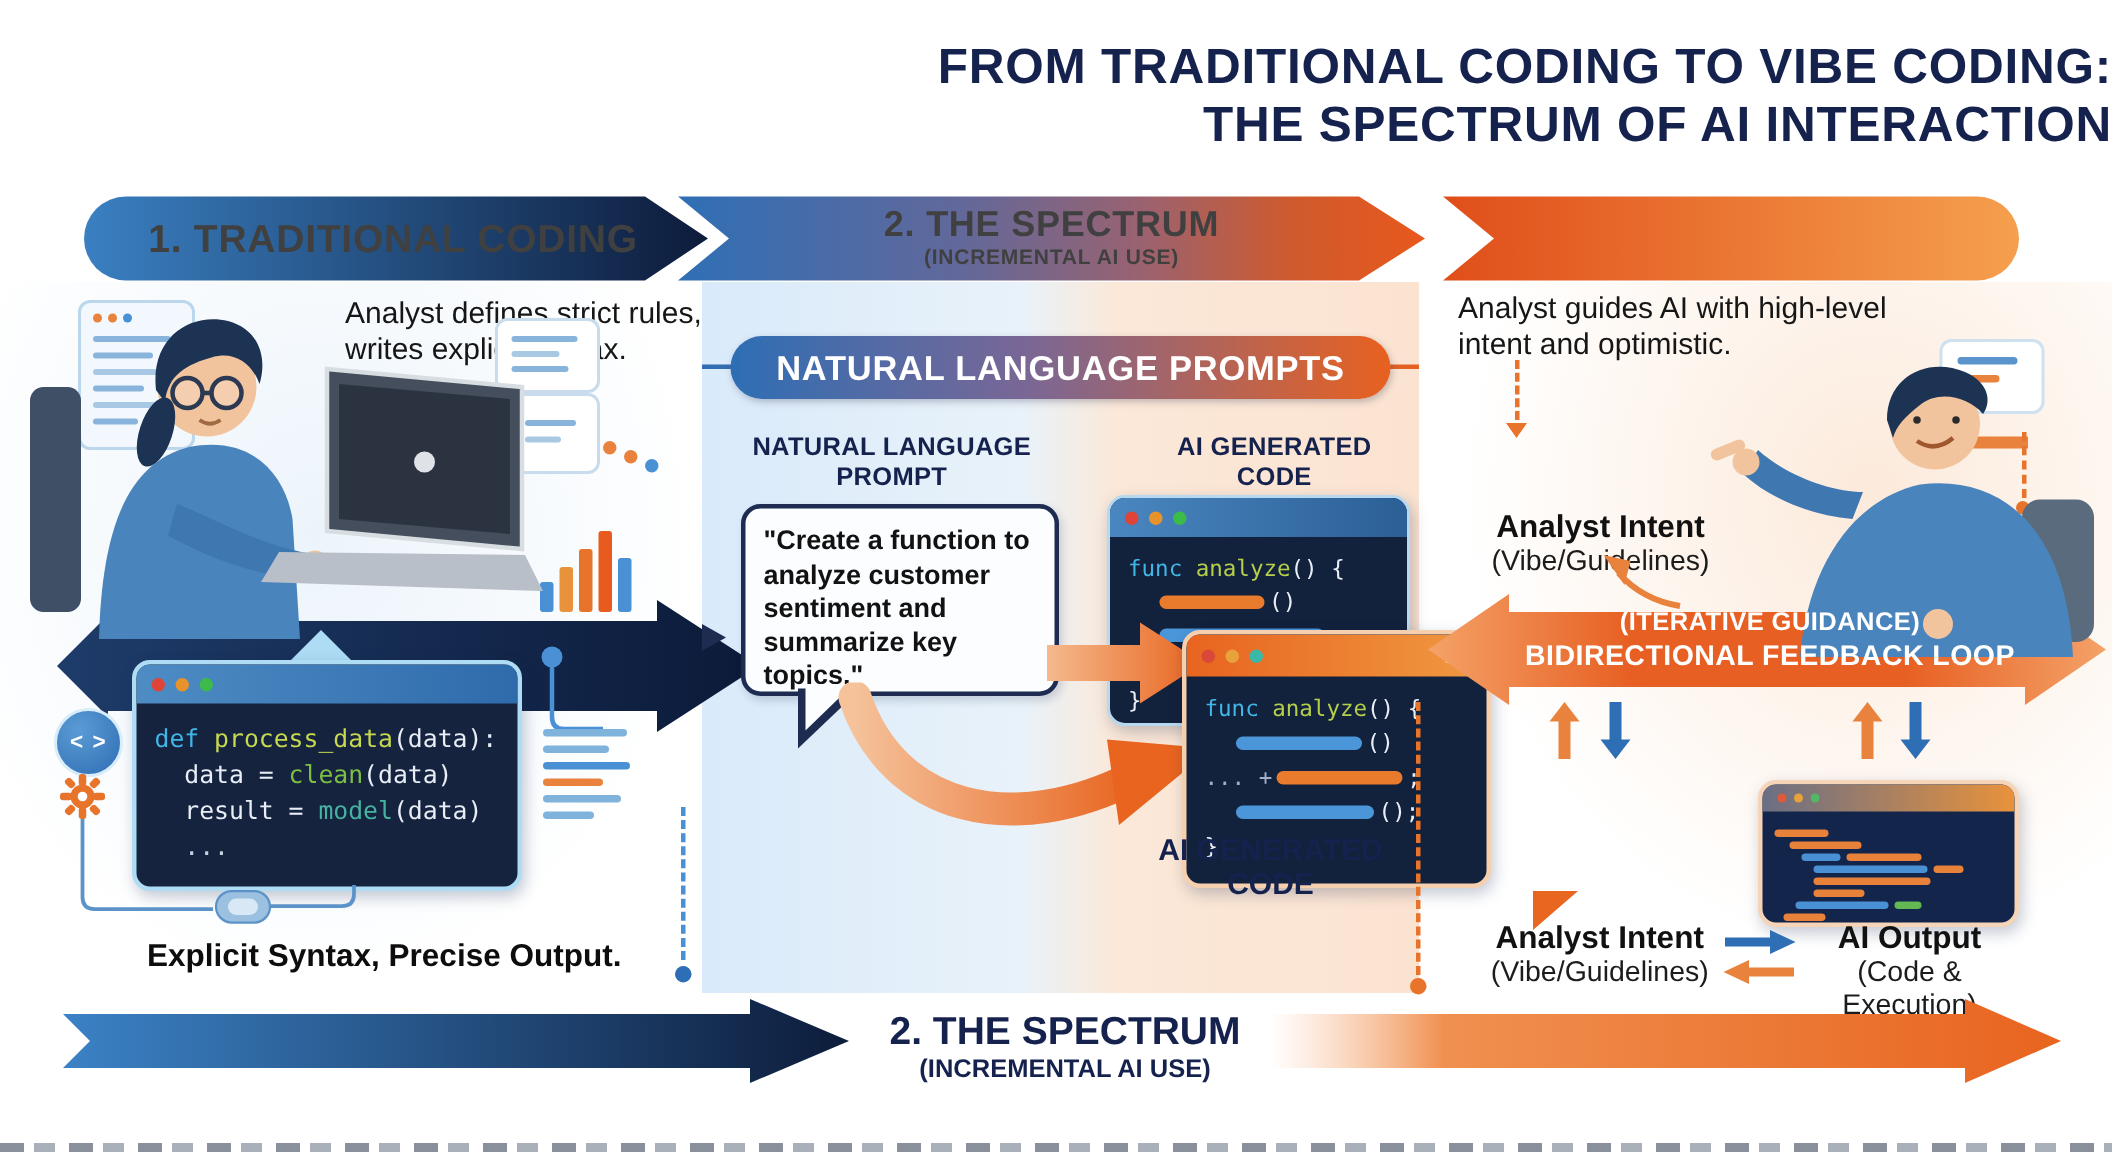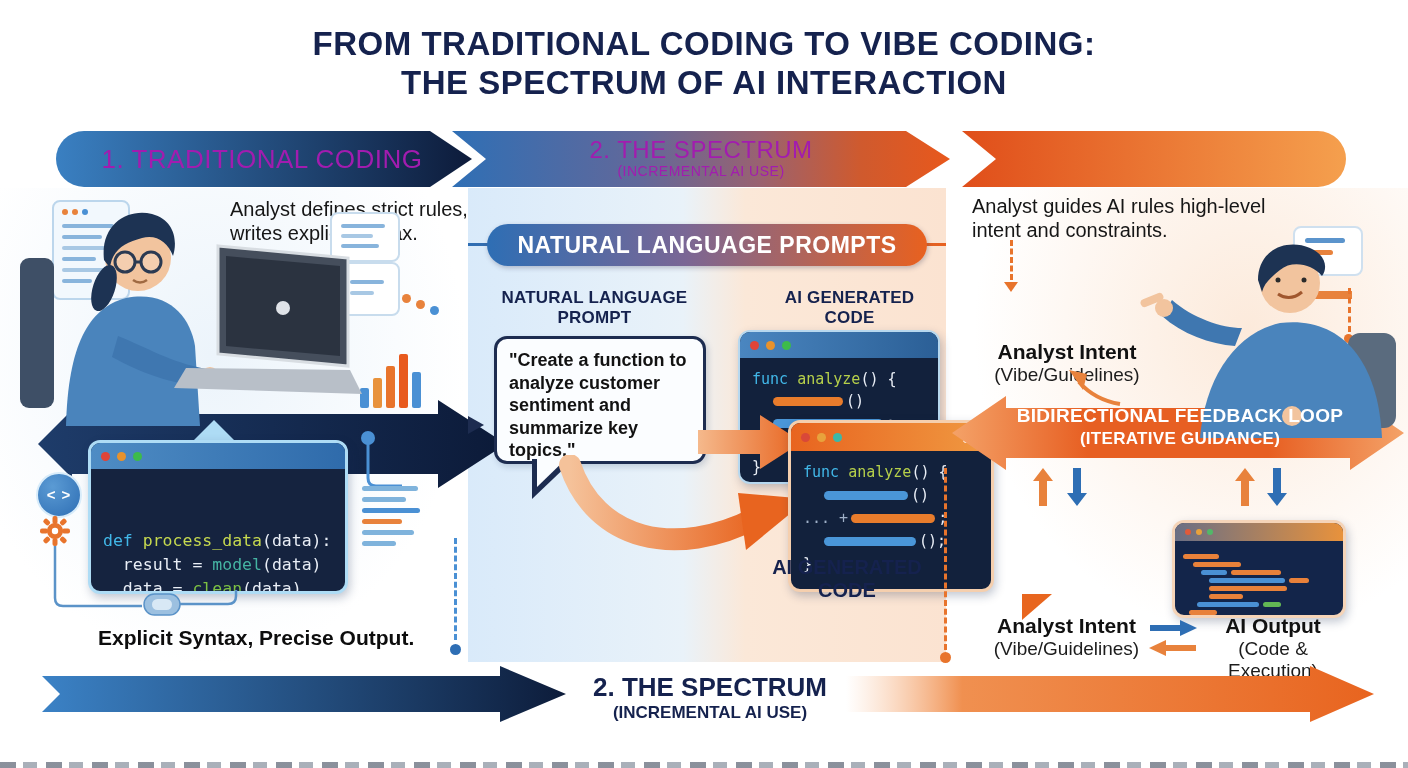--- a/index.html
+++ b/index.html
@@ -1,24 +1,24 @@
 <!DOCTYPE html>
 <html><head>
 <meta charset="utf-8">
 <style>
   html,body{margin:0;padding:0;background:#ffffff;}
   #canvas{position:relative;width:1408px;height:768px;background:#ffffff;overflow:hidden;
           font-family:"Liberation Sans",sans-serif;}
   .abs{position:absolute;}
   .ctr{text-align:center;}
   
-  .title{width:1408px;top:24px;left:0;text-align:center;color:#15224e;font-weight:bold;
+  .title{width:1408px;top:24px;left:0;text-align:right;color:#15224e;font-weight:bold;
          font-size:33px;line-height:39px;letter-spacing:.5px;}
   
-  .hseg{color:#a21caf;font-weight:normal;letter-spacing:.5px;}
+  .hseg{color:#404040;font-weight:bold;letter-spacing:.5px;}
   
   .mhead{color:#15224e;font-weight:bold;font-size:17px;line-height:20px;text-align:center;letter-spacing:.2px;}
   .blabel{color:#15224e;font-weight:bold;font-size:20px;line-height:23px;text-align:center;}
   
   .bubble{background:#fbfdff;border:3px solid #1d2c50;border-radius:13px;color:#121212;
           font-size:18px;line-height:1.25;font-weight:bold;padding:10px 12px;box-shadow:2px 3px 6px rgba(30,50,90,.18);}
   .tail-o{width:0;height:0;border-top:40px solid #1d2c50;border-right:42px solid transparent;}
   .tail-i{width:0;height:0;border-top:31px solid #fbfdff;border-right:32px solid transparent;}
   
   .win{border-radius:12px;overflow:hidden;box-shadow:2px 4px 10px rgba(20,40,80,.25);}
@@ -160,23 +160,23 @@
     <polygon points="0,26 52,26 26,0" fill="#aedcf5"></polygon>
   </svg>
 
   <div class="abs win" style="left:88px;top:440px;width:254px;height:148px;border:3px solid #aedcf5;background:#15233f;">
     <div class="tbar" style="height:26px;background:linear-gradient(90deg,#4e8cc4,#2f6bab);">
       <span class="dot" style="background:#e04438;"></span>
       <span class="dot" style="background:#e8922c;"></span>
       <span class="dot" style="background:#3dbb4a;"></span>
     </div>
     <div class="cbody" style="padding:14px 12px;font-size:16.5px;">
-      <div class="cl" style="height:24px;margin-top:48px;"><span style="color:#41b7e8;">def</span><span style="color:#c6d94f;"> process_data</span><span>(data):</span></div>
+      <div class="cl" style="height:24px;"><span style="color:#41b7e8;">def</span><span style="color:#c6d94f;"> process_data</span><span>(data):</span></div>
+      <div class="cl" style="height:24px;"><span>  data = </span><span style="color:#7cc043;">clean</span><span>(data)</span></div>
       <div class="cl" style="height:24px;"><span>  result = </span><span style="color:#45b3a2;">model</span><span>(data)</span></div>
-      <div class="cl" style="height:24px;"><span>  data = </span><span style="color:#7cc043;">clean</span><span>(data)</span></div>
       <div class="cl" style="height:24px;color:#c8d2e0;">  ...</div>
     </div>
   </div>
 
   <div class="abs ctr" style="left:36px;top:472px;width:42px;height:42px;border-radius:50%;background:radial-gradient(circle at 35% 30%,#5b9bd4,#2e6eb4);border:2px solid #d8ecfa;color:#fff;font-weight:bold;font-size:15px;line-height:42px;letter-spacing:1px;">
     <span>&lt; &gt;</span>
   </div>
 
   <svg class="abs" style="left:40px;top:516px;" width="30" height="30" viewBox="0 0 30 30">
     <g fill="#e8742c">
@@ -280,21 +280,21 @@
       <div class="cl" style="height:23px;">  <span class="pl" style="width:92px;background:#4a96d8;"></span><span>();</span></div>
       <div class="cl" style="height:23px;">}</div>
     </div>
   </div>
 
   <div class="abs blabel" style="left:752px;top:556px;width:190px;">AI GENERATED CODE</div>
 
   <div class="abs vdash-o" style="left:944px;top:468px;height:182px;width:0;"></div>
   <div class="abs cdot" style="left:940px;top:652px;width:11px;height:11px;background:#e8742c;"></div>
 
-  <div class="abs desc" style="left:972px;top:194px;width:330px;">Analyst guides AI rules high-level intent and constraints.</div>
+  <div class="abs desc" style="left:972px;top:194px;width:330px;">Analyst guides AI with high-level intent and optimistic.</div>
 
   <div class="abs vdash-o" style="left:1010px;top:240px;height:40px;width:0;"></div>
   <div class="abs" style="left:1004px;top:282px;width:0;height:0;border-top:10px solid #e8742c;border-left:7px solid transparent;border-right:7px solid transparent;"></div>
 
 
   <div class="abs" style="left:1293px;top:226px;width:66px;height:46px;background:#fff;border:2px solid #cfe0ef;border-radius:8px;">
     <div class="abs" style="left:10px;top:10px;width:40px;height:5px;border-radius:3px;background:#5b94cc;"></div>
     <div class="abs" style="left:10px;top:22px;width:28px;height:5px;border-radius:3px;background:#e8823c;"></div>
   </div>
   <svg class="abs" style="left:1286px;top:284px;" width="68" height="22" viewBox="0 0 68 22">
@@ -333,22 +333,22 @@
     <div class="body-bold">Analyst Intent</div>
     <div class="body-sub">(Vibe/Guidelines)</div>
   </div>
 
   <svg class="abs" style="left:1055px;top:362px;" width="70" height="45" viewBox="0 0 70 45">
     <path d="M65,42 Q40,38 24,20" stroke="#e8823c" stroke-width="4" fill="none"></path>
     <polygon points="28,28 14,8 32,12" fill="#e8823c"></polygon>
   </svg>
 
   <div class="abs fbtxt" style="left:980px;top:404px;width:400px;">
+    <div style="font-size:17px;line-height:22px;">(ITERATIVE GUIDANCE)</div>
     <div style="font-size:19px;line-height:24px;">BIDIRECTIONAL FEEDBACK LOOP</div>
-    <div style="font-size:17px;line-height:22px;">(ITERATIVE GUIDANCE)</div>
   </div>
 
   <svg class="abs" style="left:1032px;top:468px;" width="22" height="38" viewBox="0 0 22 38">
     <polygon points="7,38 7,13 1,13 11,0 21,13 15,13 15,38" fill="#e8823c"></polygon>
     </svg>
   <svg class="abs" style="left:1066px;top:468px;" width="22" height="38" viewBox="0 0 22 38">
     <polygon points="7,0 7,25 1,25 11,38 21,25 15,25 15,0" fill="#2e6eb4"></polygon>
     </svg>
   <svg class="abs" style="left:1234px;top:468px;" width="22" height="38" viewBox="0 0 22 38">
     <polygon points="7,38 7,13 1,13 11,0 21,13 15,13 15,38" fill="#e8823c"></polygon>

